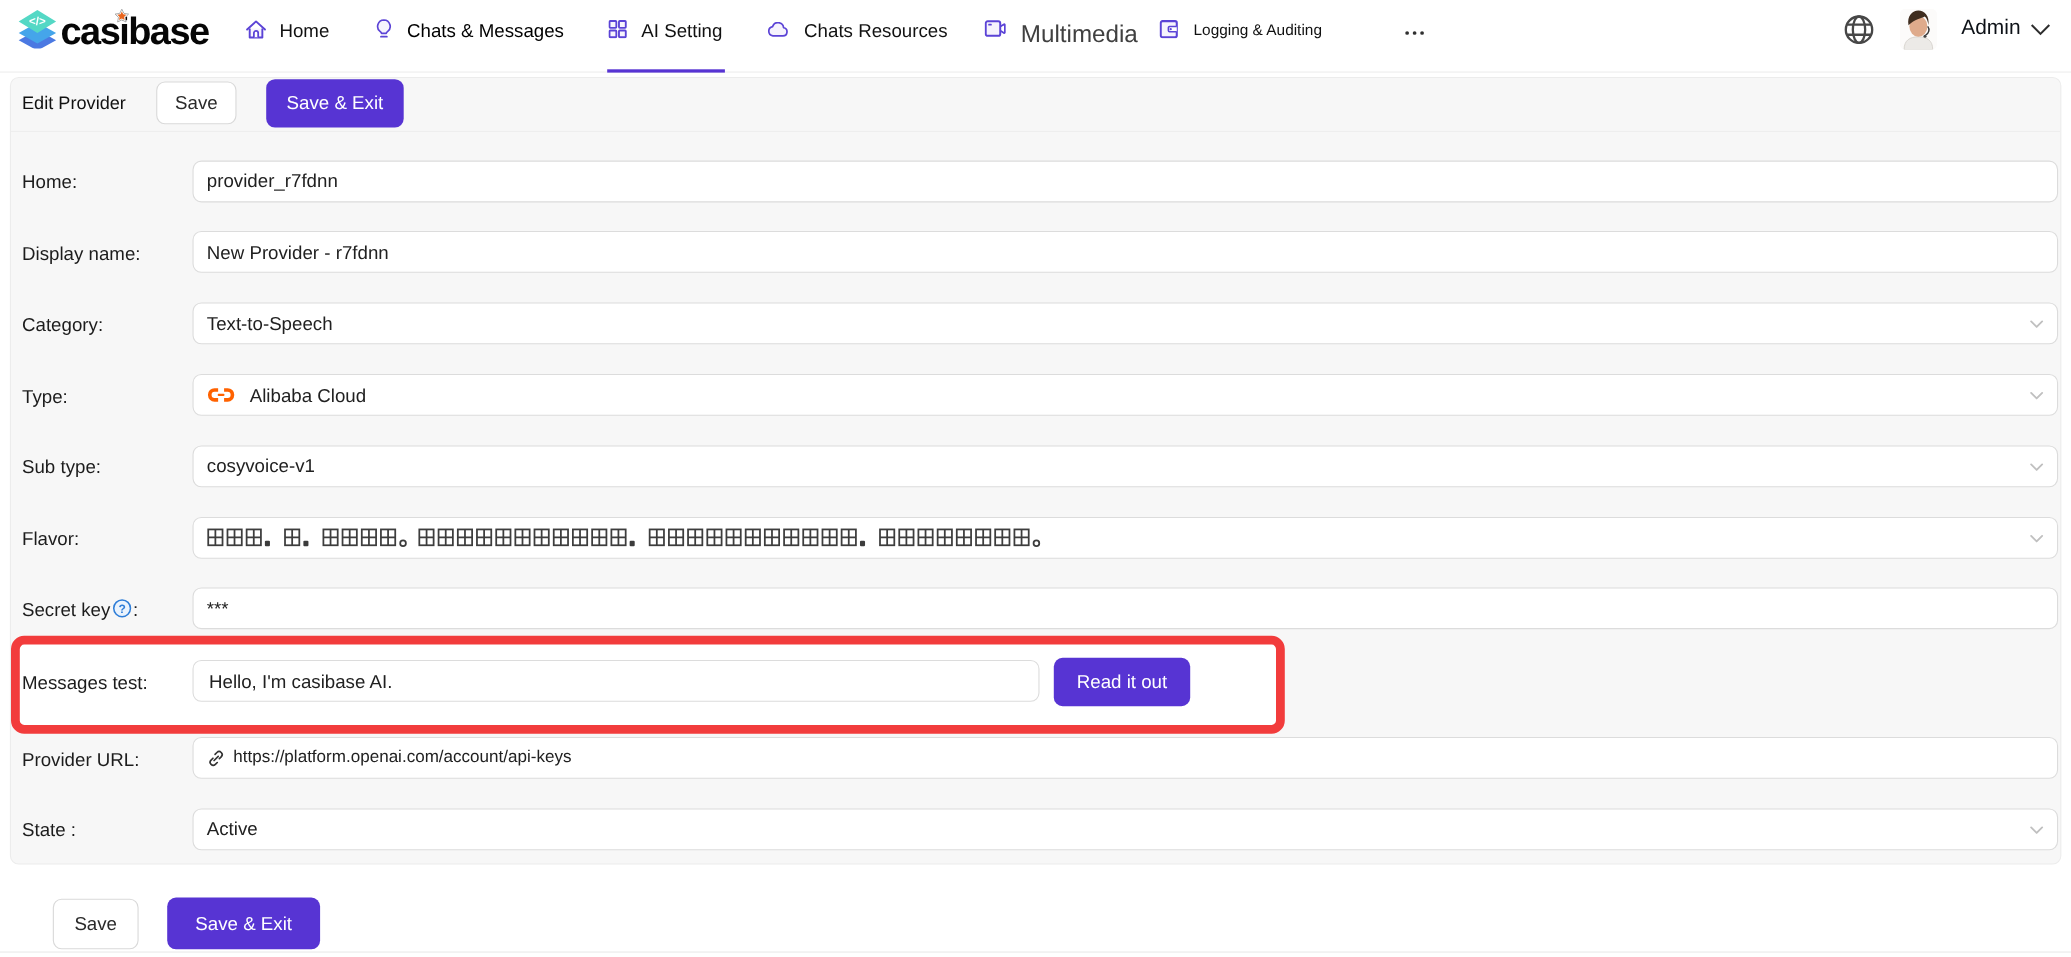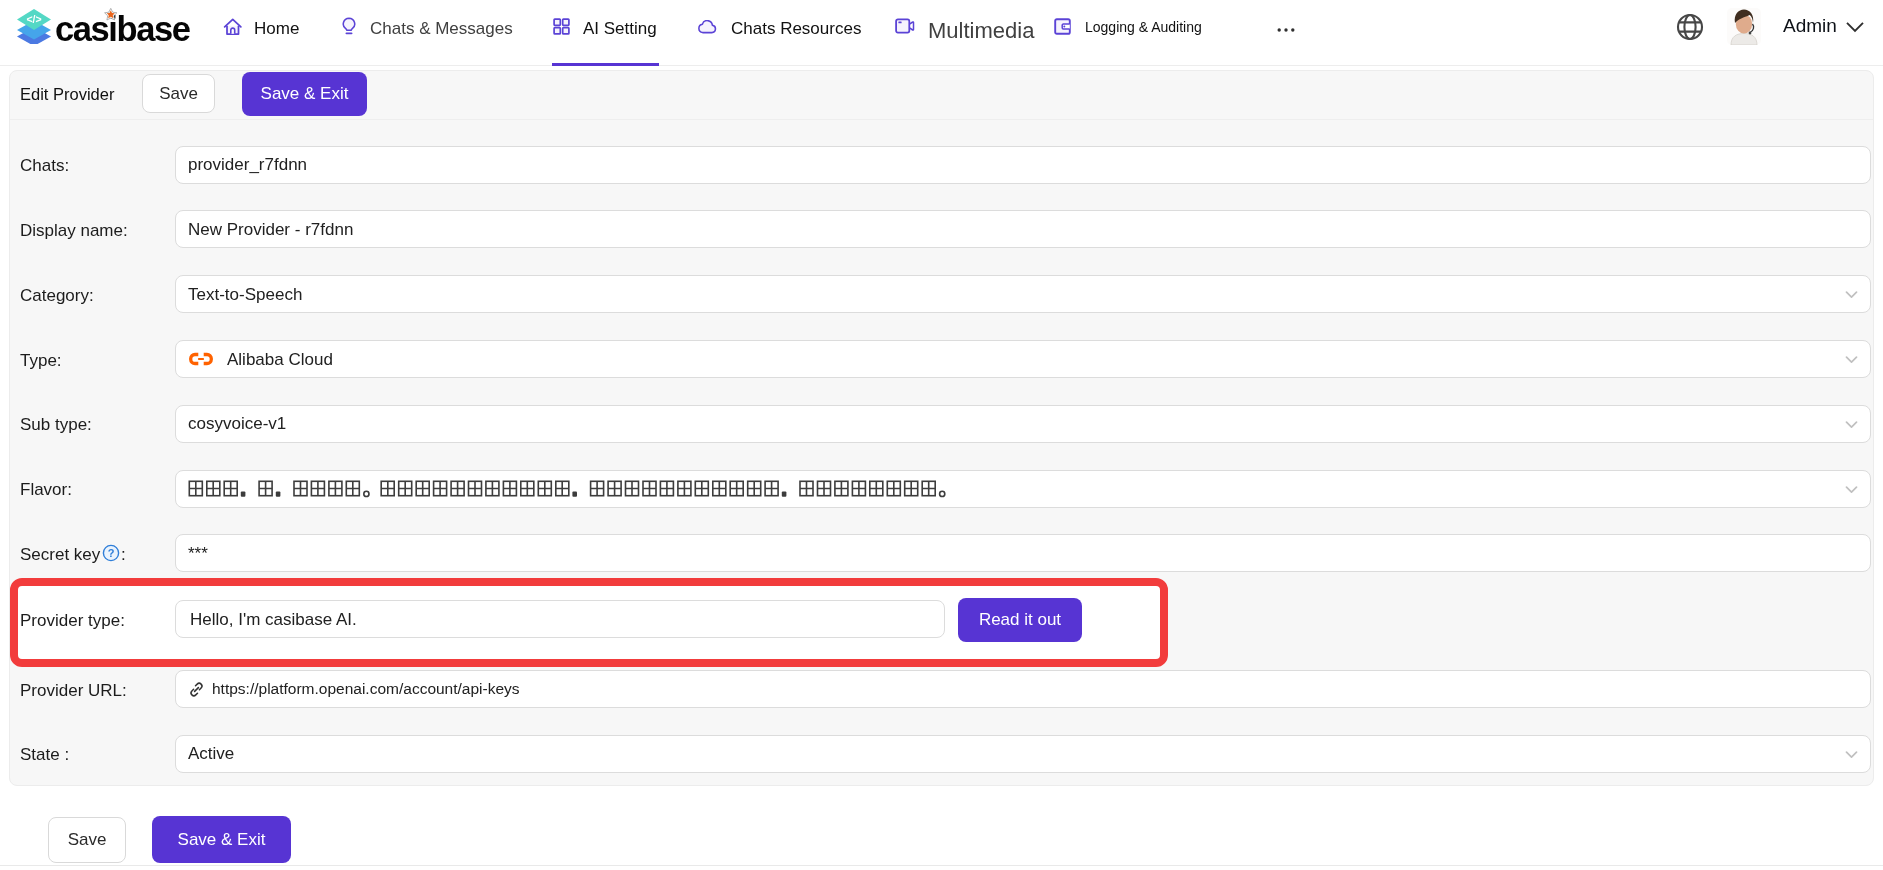--- a/index.html
+++ b/index.html
@@ -25,21 +25,21 @@
 <svg class="abs" style="left:223px;top:17px" width="19.5" height="19.5" viewBox="0 0 19 19">
 <path d="M3.9 8.6 V16.6 H15.1 V8.6" fill="#f6f3fd" stroke="#5b43d6" stroke-width="1.7" stroke-linejoin="round"></path>
 <path d="M1.6 9.6 L9.5 2.4 L17.4 9.6" fill="none" stroke="#5b43d6" stroke-width="1.7" stroke-linejoin="round" stroke-linecap="round"></path>
 <path d="M7.6 16.4 V12.7 a1.9 1.9 0 0 1 3.8 0 V16.4" fill="#fff" stroke="#5b43d6" stroke-width="1.55"></path>
   </svg>
 <div class="abs" style="left:254px;top:19px;font-size:17px;color:#111;white-space:nowrap">Home</div>
 <svg class="abs" style="left:342px;top:17px" width="14" height="19" viewBox="0 0 14 19">
 <path d="M7 1.2 a5.8 5.8 0 0 1 3.3 10.5 c-.6.45-1 .95-1.05 1.55 H4.75 c-.05-.6-.45-1.1-1.05-1.55 A5.8 5.8 0 0 1 7 1.2 Z" fill="#f6f3fd" stroke="#5b43d6" stroke-width="1.55" stroke-linejoin="round"></path>
 <path d="M4.4 16.3 h5.2" stroke="#5b43d6" stroke-width="1.8" stroke-linecap="round"></path>
   </svg>
-<div class="abs" style="left:370px;top:19px;font-size:17px;color:#404040;white-space:nowrap">Chats &amp; Messages</div>
+<div class="abs" style="left:370px;top:19px;font-size:17px;color:#000000;white-space:nowrap">Chats &amp; Messages</div>
 <svg class="abs" style="left:553px;top:18px" width="17" height="17" viewBox="0 0 17 17">
 <g fill="#f6f3fd" stroke="#5b43d6" stroke-width="1.7">
 <rect x="1.1" y="1.1" width="6.2" height="6.2" rx="0.7"></rect>
       <rect x="9.7" y="1.1" width="6.2" height="6.2" rx="0.7"></rect>
 <rect x="1.1" y="9.7" width="6.2" height="6.2" rx="0.7"></rect>
       <rect x="9.7" y="9.7" width="6.2" height="6.2" rx="0.7"></rect>
 </g>
   </svg>
 <div class="abs" style="left:583px;top:19px;font-size:17px;color:#111;white-space:nowrap">AI Setting</div>
 <svg class="abs" style="left:698px;top:20px" width="19" height="14" viewBox="0 0 19 14">
@@ -86,21 +86,21 @@
 <div class="abs" style="left:1783px;top:15px;font-size:19px;color:#0d1117">Admin</div>
 <svg class="abs" style="left:1845px;top:21px" width="20" height="12" viewBox="0 0 20 12">
 <path d="M2 1.8 L10 9.8 L18 1.8" fill="none" stroke="#2f2f2f" stroke-width="1.9"></path>
   </svg>
 <div class="abs" style="left:9px;top:70px;width:1865px;height:716px;background:#f7f7f7;border:1px solid #ececec;border-radius:8px"></div>
 <div class="abs" style="left:10px;top:119px;width:1863px;height:1px;background:#eeeeee"></div>
 <div class="abs" style="left:20px;top:85px;font-size:16.5px;font-weight:normal;color:#111">Edit Provider</div>
 <div class="btn" style="left:142px;top:74px;width:73px;height:39px;background:#fff;border:1px solid #d9d9d9;font-size:17px;color:#2a2a2a">Save</div>
 <div class="btn" style="left:242px;top:72px;width:125px;height:44px;background:#5734d3;font-size:17px;color:#fff">Save &amp; Exit</div>
 <div class="abs" style="left:10px;top:578px;width:1158px;height:89px;background:#fff;border:8px solid #f23c3c;border-radius:12px"></div>
-<div class="lbl" style="top:156.2px">Chats:</div>
+<div class="lbl" style="top:156.2px">Home:</div>
 <div class="inp" style="top:145.5px"></div>
 <div class="itx" style="top:155.0px">provider_r7fdnn</div>
 <div class="lbl" style="top:220.7px">Display name:</div>
 <div class="inp" style="top:210.0px"></div>
 <div class="itx" style="top:219.5px">New Provider - r7fdnn</div>
 <div class="lbl" style="top:285.7px">Category:</div>
 <div class="inp" style="top:275.0px"></div>
 <div class="itx" style="top:284.5px">Text-to-Speech</div>
 <svg style="position:absolute;left:1845px;top:291px" width="13" height="8" viewBox="0 0 13 8">
     <path d="M1.5 1.2 L6.5 6.2 L11.5 1.2" fill="none" stroke="#c0c0c0" stroke-width="1.7" stroke-linecap="round" stroke-linejoin="round"></path>
@@ -290,21 +290,21 @@
     <path d="M1.5 1.2 L6.5 6.2 L11.5 1.2" fill="none" stroke="#c0c0c0" stroke-width="1.7" stroke-linecap="round" stroke-linejoin="round"></path>
   </svg>
 <div class="lbl" style="top:545.0px">Secret key</div>
 <svg class="abs" style="left:102px;top:544px" width="18" height="18" viewBox="0 0 18 18">
 <circle cx="9" cy="9" r="7.6" fill="#eaf3fd" stroke="#2f7ed8" stroke-width="1.4"></circle>
 <text x="9" y="13" font-size="11" font-weight="bold" fill="#2f7ed8" text-anchor="middle" font-family="Liberation Sans">?</text>
   </svg>
 <div class="lbl" style="left:121px;top:545.0px">:</div>
 <div class="inp" style="top:534.3px"></div>
 <div class="itx" style="top:543.8px">***</div>
-<div class="lbl" style="top:610.7px">Provider type:</div>
+<div class="lbl" style="top:610.7px">Messages test:</div>
 <div class="inp" style="top:600.0px;width:770px"></div>
 <div class="itx" style="left:190px;top:609.5px">Hello, I'm casibase AI.</div>
 <div class="btn" style="left:958px;top:598px;width:124px;height:44px;background:#5734d3;font-size:17px;color:#fff">Read it out</div>
 <div class="lbl" style="top:680.7px">Provider URL:</div>
 <div class="inp" style="top:670.0px"></div>
 <svg class="abs" style="left:188px;top:681px" width="17" height="17" viewBox="0 0 17 17">
 <g fill="none" stroke="#333" stroke-width="1.5" stroke-linecap="round">
 <path d="M6.6 10.4 L10.4 6.6"></path>
 <path d="M5.6 8.3 L3.9 10 a2.75 2.75 0 0 0 3.9 3.9 l1.7-1.7"></path>
 <path d="M11.4 8.7 l1.7-1.7 a2.75 2.75 0 0 0 -3.9-3.9 L7.5 4.8"></path>

